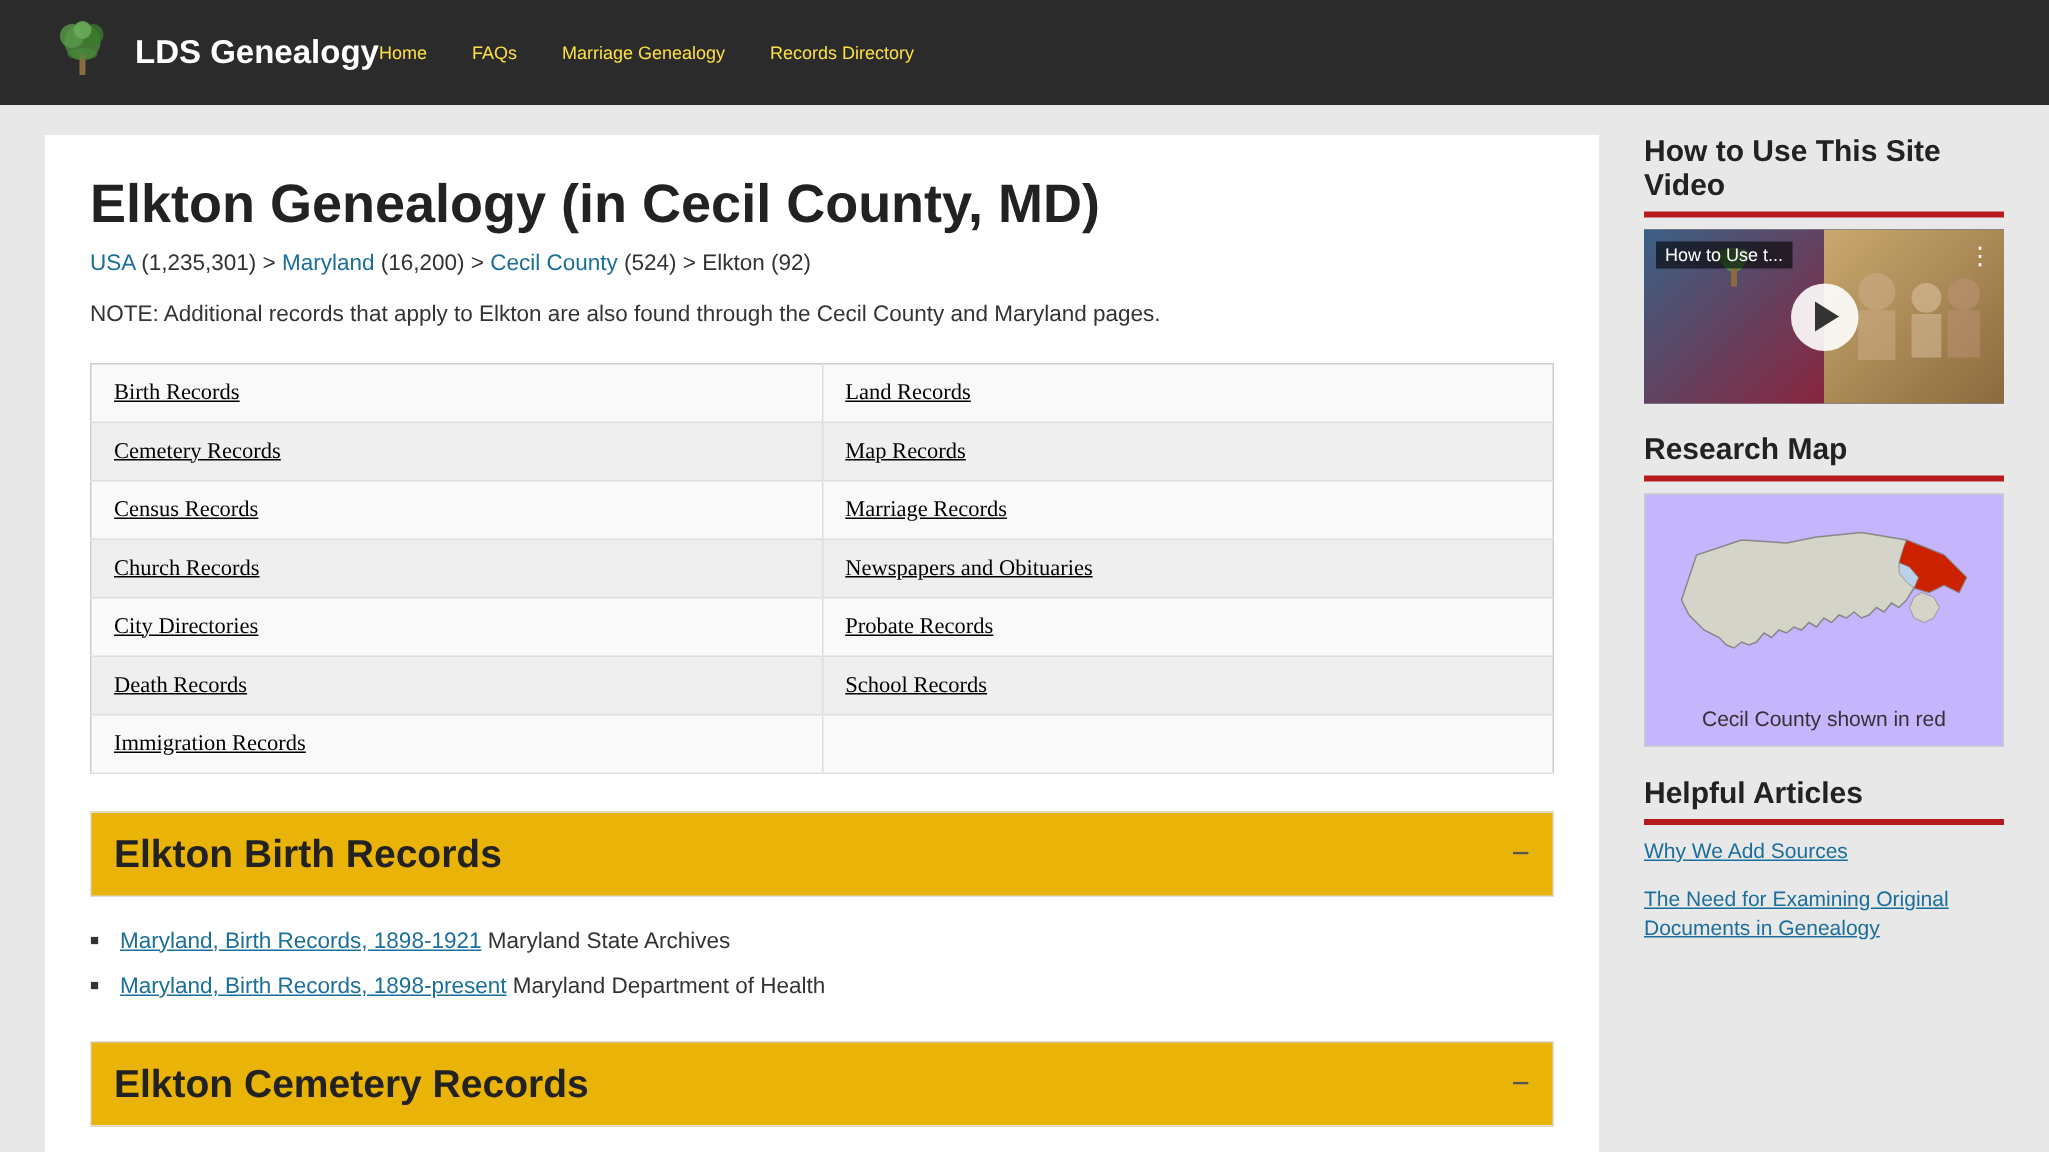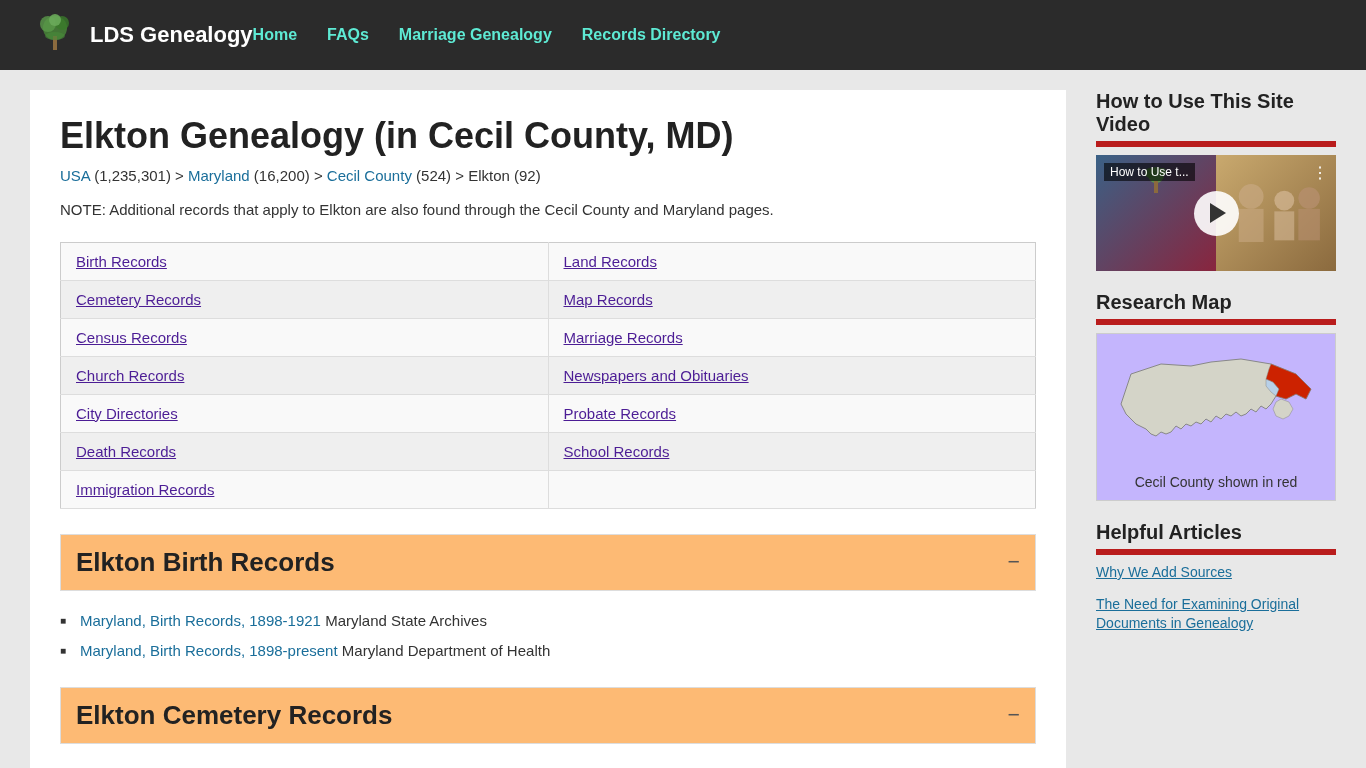--- a/index.html
+++ b/index.html
@@ -25,26 +25,25 @@
       color: white;
       font-size: 22px;
       font-weight: bold;
       font-family: Arial, sans-serif;
     }
     #nav {
       display: flex;
       gap: 30px;
     }
     .nav-link {
-      color: #5eead4;
+      color: #fde047;
       text-decoration: none;
       font-family: Arial, sans-serif;
-      font-size: 16px;
+      font-size: 12px;
       cursor: pointer;
-      font-weight: bold;
     }
 
     
     #content-wrapper {
       display: flex;
       max-width: 1366px;
       margin: 0 auto;
       background: #e8e8e8;
       padding: 20px 30px;
       gap: 30px;
@@ -91,26 +90,26 @@
     }
     #records-table td {
       padding: 10px 15px;
       border-bottom: 1px solid #ddd;
       font-family: Arial, sans-serif;
       font-size: 15px;
       width: 50%;
     }
     #records-table tr:nth-child(odd) td { background: #f9f9f9; }
     #records-table tr:nth-child(even) td { background: #efefef; }
-    #records-table a { color: #4c1d95; text-decoration: underline; }
+    #records-table a { color: #000000; text-decoration: underline; font-family: Liberation Serif, serif; }
     #records-table td:last-child { border-left: 1px solid #ddd; }
 
     
     .section-header {
-      background: #fdba74;
+      background: #eab308;
       padding: 12px 15px;
       display: flex;
       justify-content: space-between;
       align-items: center;
       margin-bottom: 10px;
       border: 1px solid #ddd;
       margin-top: 5px;
     }
     .section-title {
       font-size: 26px;
@@ -139,34 +138,34 @@
       line-height: 1.5;
     }
     .section-content ul li::before {
       content: '■';
       position: absolute;
       left: 0;
       font-size: 10px;
       top: 7px;
       color: #333;
     }
-    .section-content a { color: #1a6e9a; }
+    .section-content a { color: #1a6e9a; text-decoration: underline; }
     .online-text { color: #009900; font-weight: bold; font-style: italic; }
 
     
     .sidebar-section {
       margin-bottom: 20px;
     }
     .sidebar-title {
       font-size: 20px;
       font-weight: bold;
       color: #222;
       font-family: Arial, sans-serif;
       margin-bottom: 8px;
-      border-bottom: 6px solid #b91c1c;
+      border-bottom: 4px solid #b91c1c;
       padding-bottom: 5px;
     }
     .video-thumb {
       width: 100%;
       height: 116px;
       background: #1a1a2e;
       position: relative;
       cursor: pointer;
       overflow: hidden;
     }

